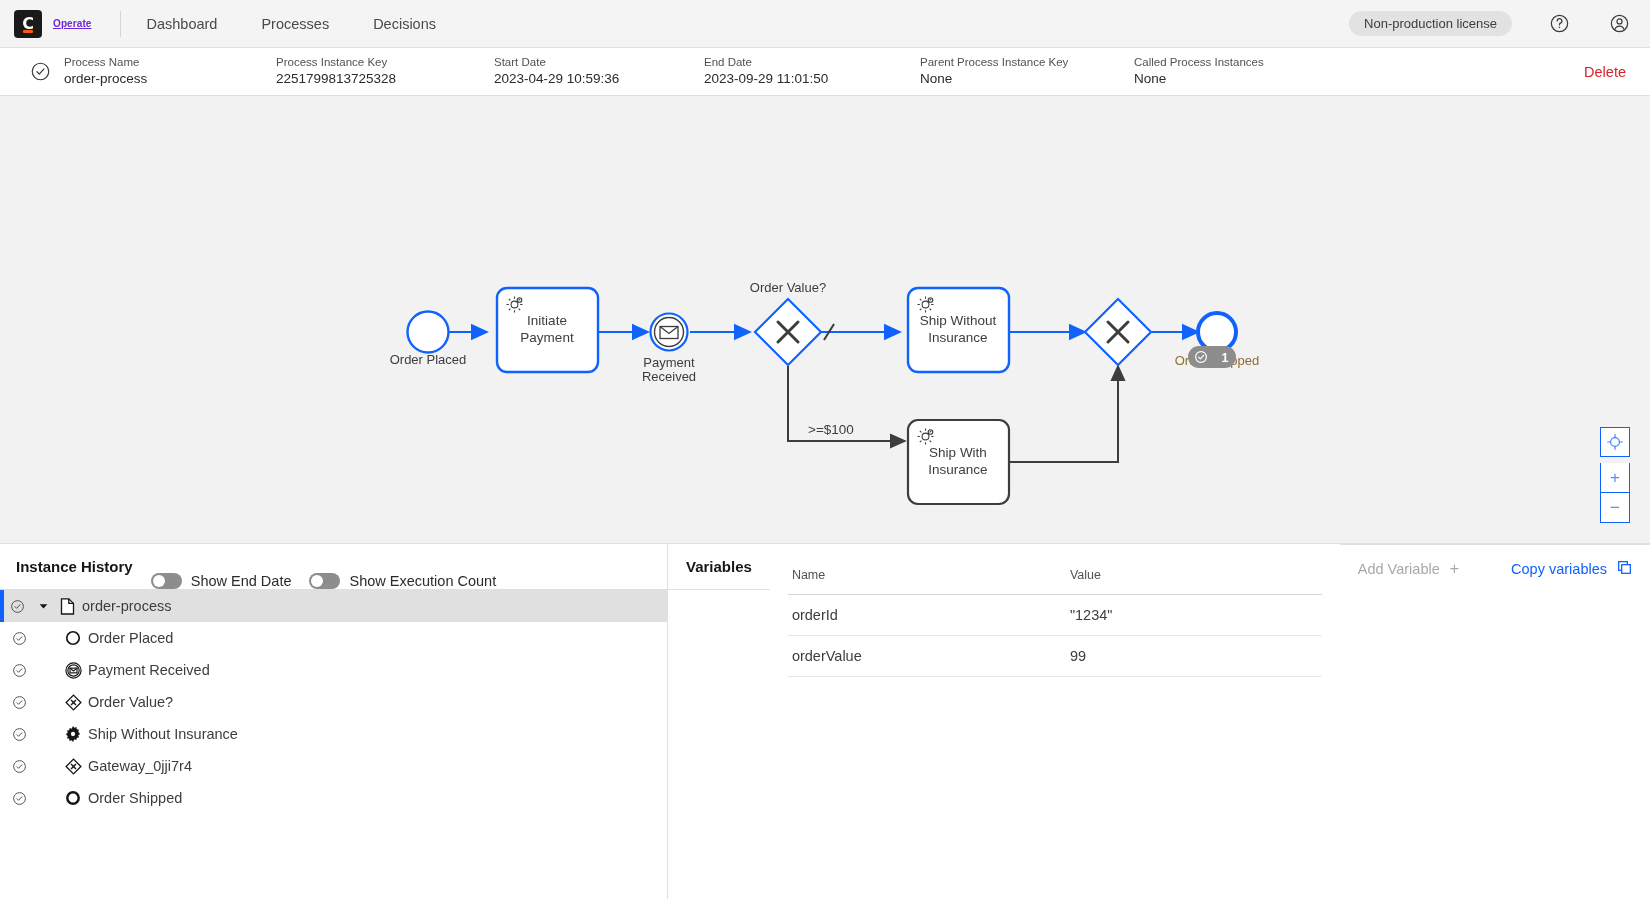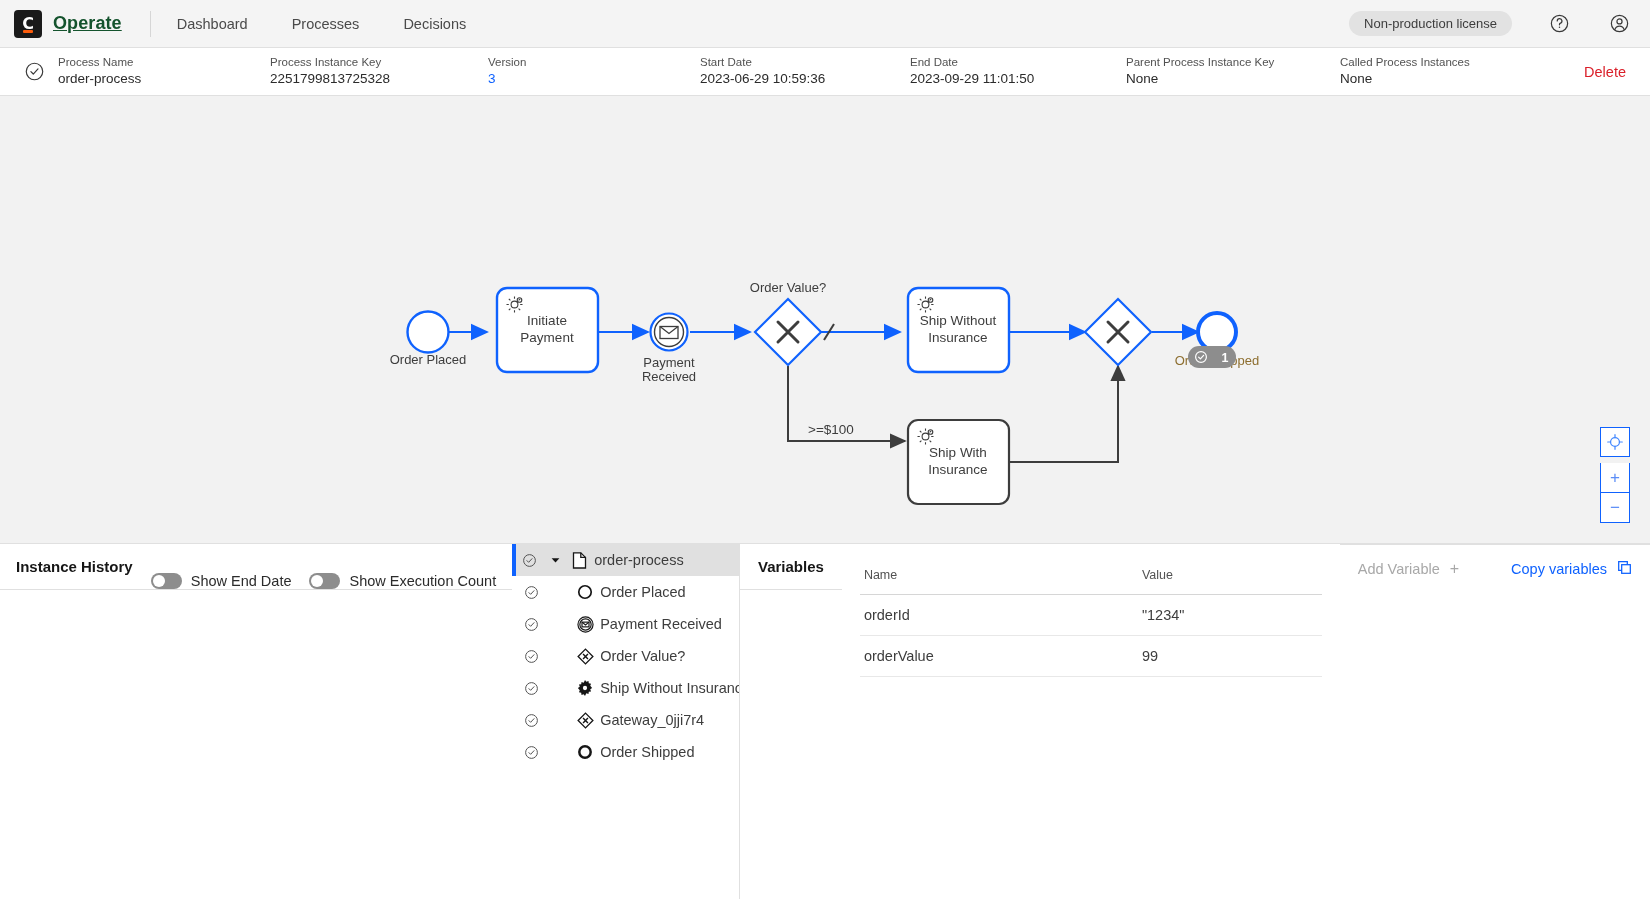--- a/index.html
+++ b/index.html
@@ -30,21 +30,21 @@
     position: relative;
   }
   .logo-box .c-glyph {
     color: #fff; font-weight: 700; font-size: 16px; line-height: 1;
     font-family: "DejaVu Sans", sans-serif;
   }
   .logo-box .bar {
     position: absolute; bottom: 5px; left: 50%; transform: translateX(-50%);
     width: 10px; height: 3px; background: #fc5d0d; border-radius: 1px;
   }
-  .brand-name { font-size: 18px; font-weight: 700; color: #14532d; letter-spacing: .1px; text-decoration: underline; }
+  .brand-name { font-size: 10px; font-weight: 700; color: #6d28d9; letter-spacing: .1px; text-decoration: underline; }
   .nav-divider { width: 1px; height: 26px; background: #d6d6d6; margin: 0 24px 0 28px; }
   .nav-links { display: flex; align-items: center; gap: 40px; }
   .nav-link {
     font-size: 14.5px; color: #4a4a4a; cursor: pointer;
     padding: 4px 2px;
   }
   .topnav-right {
     margin-left: auto; display: flex; align-items: center; gap: 34px;
   }
   .license-pill {
@@ -58,21 +58,21 @@
   }
   .icon-btn svg { display: block; }
 
   
   .inst-header {
     height: 48px;
     background: #ffffff;
     border-bottom: 1px solid #e0e0e0;
     display: flex;
     align-items: center;
-    padding: 0 18px 0 24px;
+    padding: 0 18px 0 30px;
     position: relative;
   }
   .state-icon { width: 22px; margin-right: 12px; display: flex; align-items: center; }
   .meta-group { display: flex; flex: 1 1 auto; align-items: stretch; }
   .meta-item { display: flex; flex-direction: column; justify-content: center; }
   .meta-label { font-size: 11.5px; color: #525252; line-height: 15px; white-space: nowrap; }
   .meta-value { font-size: 13.5px; color: #2b2b2b; line-height: 18px; white-space: nowrap; }
   .meta-value.link { color: #0f62fe; cursor: pointer; }
   .m1 { width: 212px; }
   .m2 { width: 218px; }
@@ -113,23 +113,23 @@
   .zoom-btn + .zoom-btn { border-top: none; }
   .zoom-btn.reset { margin-bottom: 6px; border: 1px solid #0f62fe; }
   .zoom-sign { font-size: 17px; line-height: 1; color: #5b8df7; font-weight: 400; }
 
   
   .bottom {
     display: flex;
     height: calc(900px - 48px - 48px - 449px);
   }
   .hist-panel {
-    width: 740px;
+    width: 668px;
     border-right: 1px solid #e0e0e0;
-    display: flex; flex-direction: row;
+    display: flex; flex-direction: column;
     background: #fff;
     min-width: 0;
   }
   .hist-head {
     height: 46px;
     display: flex; align-items: center;
     padding: 0 16px;
     border-bottom: 1px solid #e0e0e0;
     gap: 18px;
   }
@@ -252,27 +252,23 @@
   </span>
   <div class="meta-group">
     <div class="meta-item m1">
       <span class="meta-label">Process Name</span>
       <span class="meta-value">order-process</span>
     </div>
     <div class="meta-item m2">
       <span class="meta-label">Process Instance Key</span>
       <span class="meta-value">2251799813725328</span>
     </div>
-    <div class="meta-item m3">
-      <span class="meta-label">Version</span>
-      <span class="meta-value link">3</span>
-    </div>
     <div class="meta-item m4">
       <span class="meta-label">Start Date</span>
-      <span class="meta-value">2023-06-29 10:59:36</span>
+      <span class="meta-value">2023-04-29 10:59:36</span>
     </div>
     <div class="meta-item m5">
       <span class="meta-label">End Date</span>
       <span class="meta-value">2023-09-29 11:01:50</span>
     </div>
     <div class="meta-item m6">
       <span class="meta-label">Parent Process Instance Key</span>
       <span class="meta-value">None</span>
     </div>
     <div class="meta-item m7">

